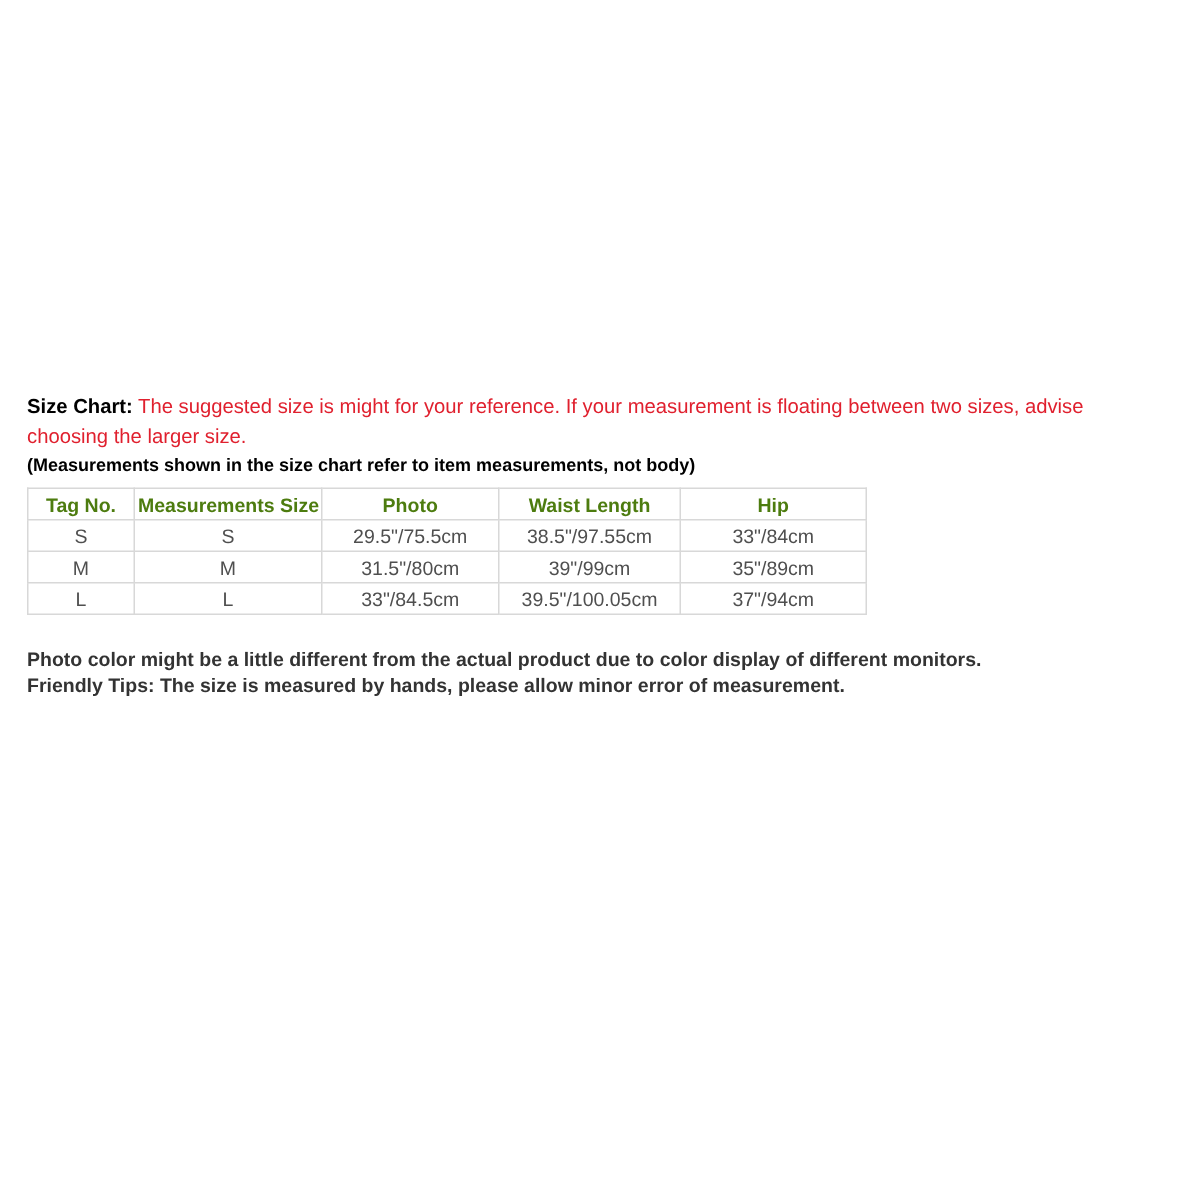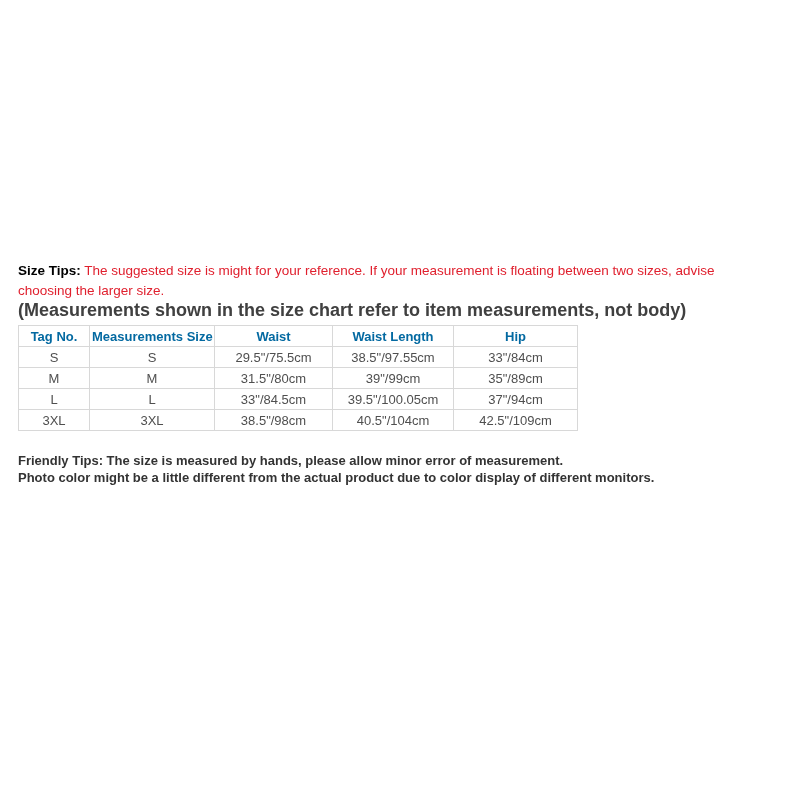--- a/index.html
+++ b/index.html
@@ -24,24 +24,24 @@
     font-size: 13.5px;
     line-height: 20px;
     color: #e0202e;
     margin: 0;
   }
   .notice .label {
     color: #000000;
     font-weight: bold;
   }
   .warning {
-    font-size: 18px;
+    font-size: 12px;
     line-height: 17px;
     font-weight: bold;
-    color: #404040;
+    color: #000000;
     margin: 1px 0 0 0;
   }
   table.size-chart {
     border-collapse: collapse;
     table-layout: fixed;
     margin-top: 6px;
     width: 559px;
   }
   table.size-chart th,
   table.size-chart td {
@@ -49,21 +49,21 @@
     text-align: center;
     vertical-align: middle;
     height: 20px;
     padding: 0 2px;
     overflow: hidden;
     white-space: nowrap;
   }
   table.size-chart th {
     font-size: 13px;
     font-weight: bold;
-    color: #0369a1;
+    color: #4d7c0f;
   }
   table.size-chart td {
     font-size: 13px;
     font-weight: normal;
     color: #4f4f4f;
   }
   .tips {
     margin-top: 21px;
     font-size: 13px;
     line-height: 17px;
@@ -72,37 +72,37 @@
   }
   .tips p {
     margin: 0;
   }
 </style>
 </head>
 <body>
 
 <div class="content">
 
-  <p class="notice"><span class="label">Size Tips:</span><span> The suggested size is might for your reference. If your measurement is floating between two sizes, advise choosing the larger size.</span></p>
+  <p class="notice"><span class="label">Size Chart:</span><span> The suggested size is might for your reference. If your measurement is floating between two sizes, advise choosing the larger size.</span></p>
 
   <p class="warning">(Measurements shown in the size chart refer to item measurements, not body)</p>
 
   <table class="size-chart">
     <colgroup>
         <col style="width: 71px;">
         <col style="width: 125px;">
         <col style="width: 118px;">
         <col style="width: 121px;">
         <col style="width: 124px;">
       </colgroup>
     <thead>
       <tr>
           <th>Tag No.</th>
           <th>Measurements Size</th>
-          <th>Waist</th>
+          <th>Photo</th>
           <th>Waist Length</th>
           <th>Hip</th>
         </tr>
     </thead>
     <tbody>
         <tr>
           <td>S</td>
           <td>S</td>
           <td>29.5"/75.5cm</td>
           <td>38.5"/97.55cm</td>
@@ -115,28 +115,21 @@
           <td>39"/99cm</td>
           <td>35"/89cm</td>
         </tr>
         <tr>
           <td>L</td>
           <td>L</td>
           <td>33"/84.5cm</td>
           <td>39.5"/100.05cm</td>
           <td>37"/94cm</td>
         </tr>
-        <tr>
-          <td>3XL</td>
-          <td>3XL</td>
-          <td>38.5"/98cm</td>
-          <td>40.5"/104cm</td>
-          <td>42.5"/109cm</td>
-        </tr>
       </tbody>
   </table>
 
   <div class="tips">
+    <p>Photo color might be a little different from the actual product due to color display of different monitors.</p>
     <p>Friendly Tips: The size is measured by hands, please allow minor error of measurement.</p>
-    <p>Photo color might be a little different from the actual product due to color display of different monitors.</p>
   </div>
 
 </div>
 
 </body></html>

